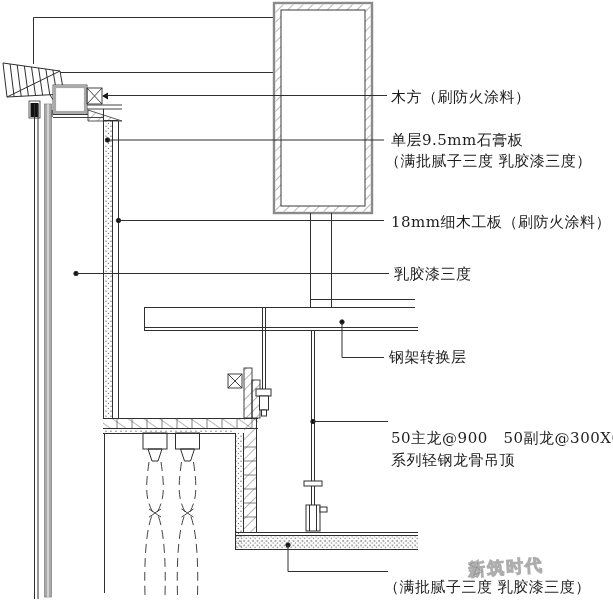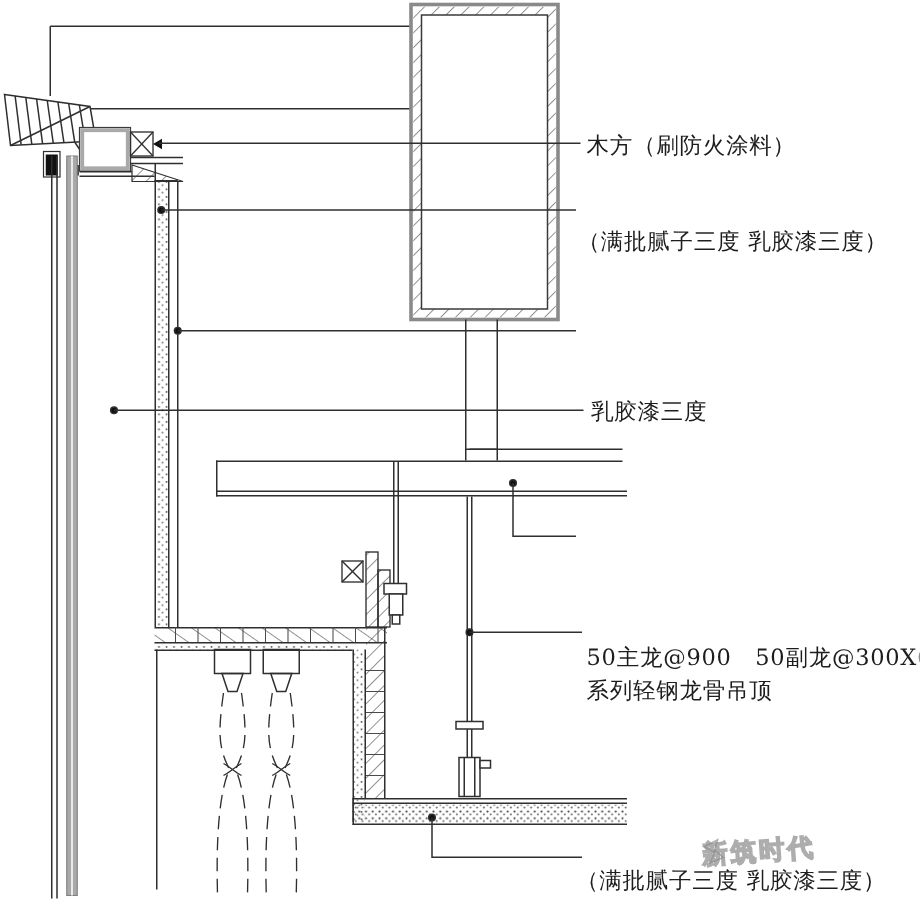--- a/index.html
+++ b/index.html
@@ -220,22 +220,25 @@
     <circle cx="342" cy="322" r="2.2"></circle>
     <polyline points="342,322 342,357.5 384,357.5" fill="none"></polyline>
     <circle cx="313" cy="421.5" r="2.2"></circle>
     <line x1="313" y1="421.5" x2="388" y2="421.5"></line>
     <circle cx="288" cy="545" r="2.2"></circle>
     <polyline points="288,545 288,571.5 388,571.5" fill="none"></polyline>
   </g>
 </svg>
 
 <div class="lbl" style="left:391px;top:87px">木方（刷防火涂料）</div>
+<div class="lbl" style="left:391px;top:130px">单层9.5mm石膏板</div>
 <div class="lbl" style="left:385px;top:151px">（满批腻子三度 乳胶漆三度）</div>
+<div class="lbl" style="left:391px;top:212px">18mm细木工板（刷防火涂料）</div>
 <div class="lbl" style="left:394px;top:264px">乳胶漆三度</div>
+<div class="lbl" style="left:389px;top:347px">钢架转换层</div>
 <div class="lbl" style="left:391px;top:428px">50主龙@900   50副龙@300X600</div>
 <div class="lbl" style="left:391px;top:450px">系列轻钢龙骨吊顶</div>
 <div class="lbl" style="left:384px;top:577px">（满批腻子三度 乳胶漆三度）</div>
 
 <div class="watermark">
   <svg width="20" height="20" viewBox="0 0 20 20">
     <polygon points="2,6 11,2 8,10" fill="none" stroke="rgba(125,125,125,.75)" stroke-width="1"></polygon>
     <polygon points="5,17 9,9 14,14" fill="none" stroke="rgba(125,125,125,.75)" stroke-width="1"></polygon>
   </svg>
   <span class="wm-text">新筑时代</span>

